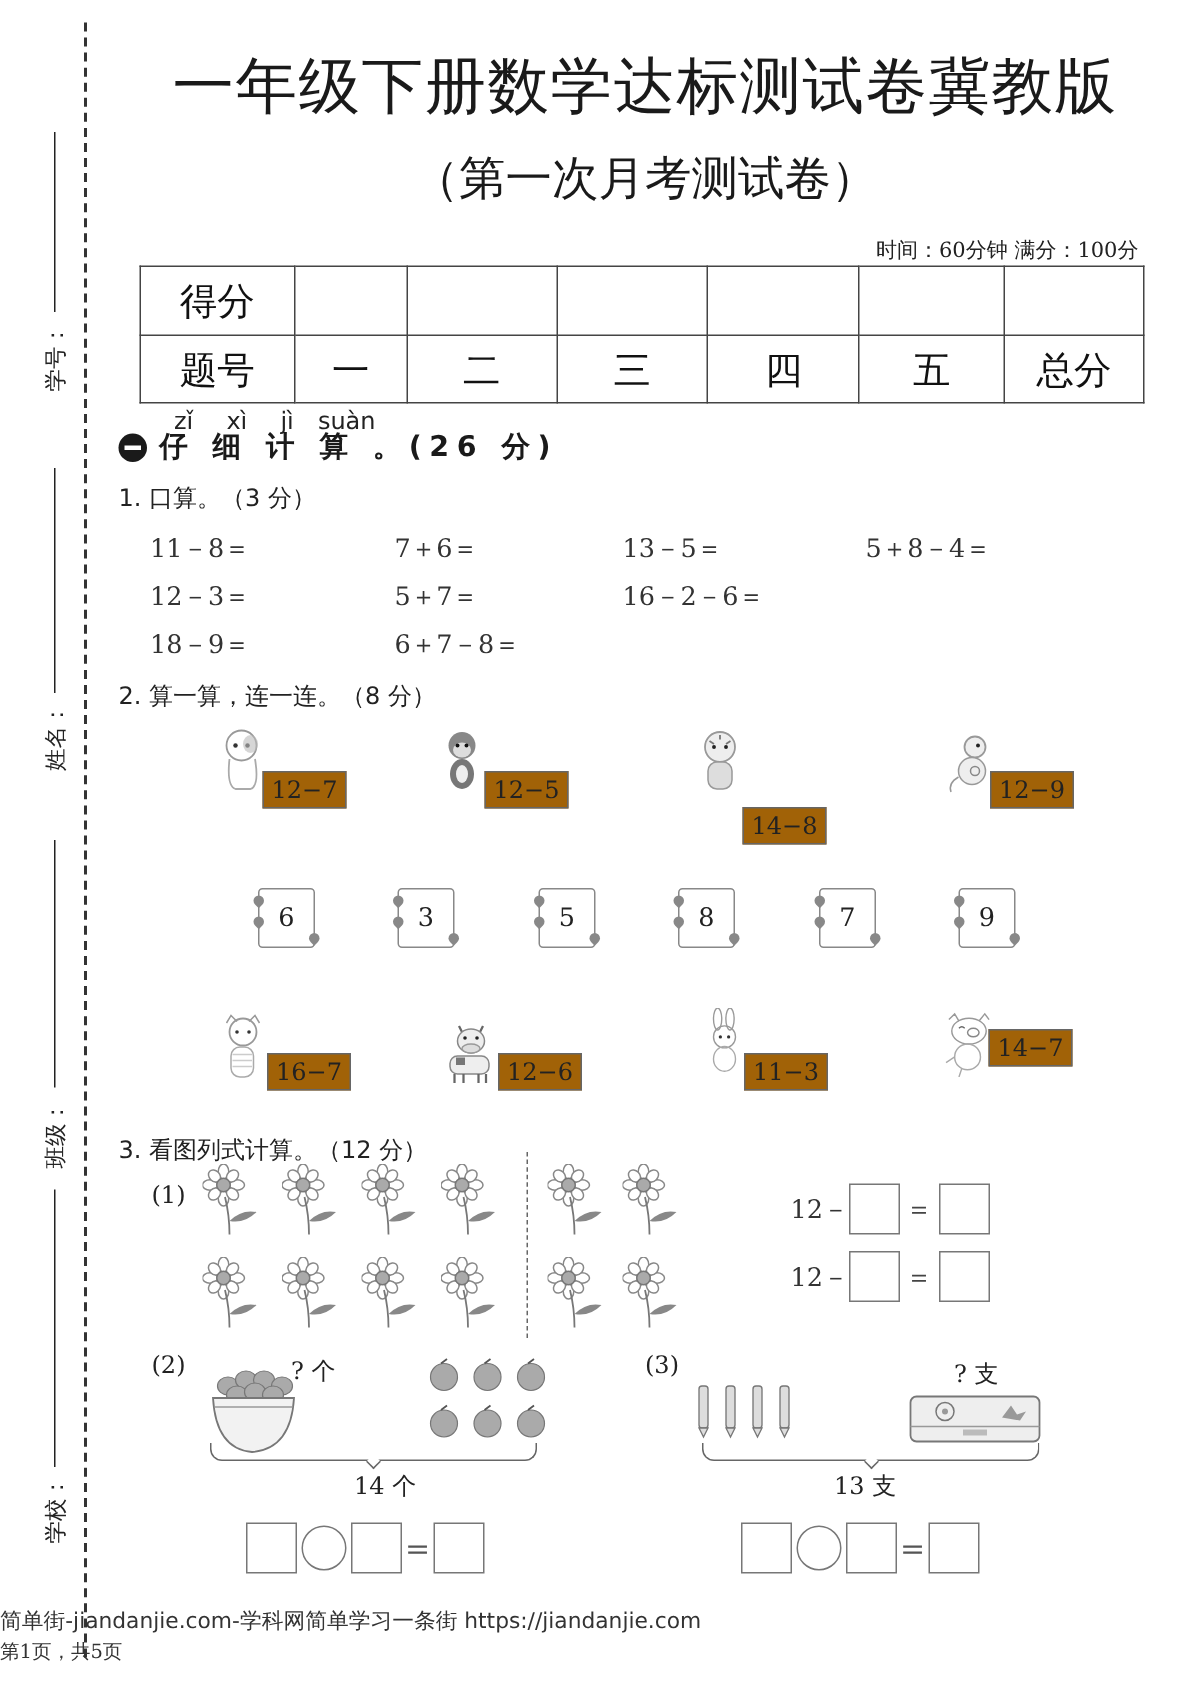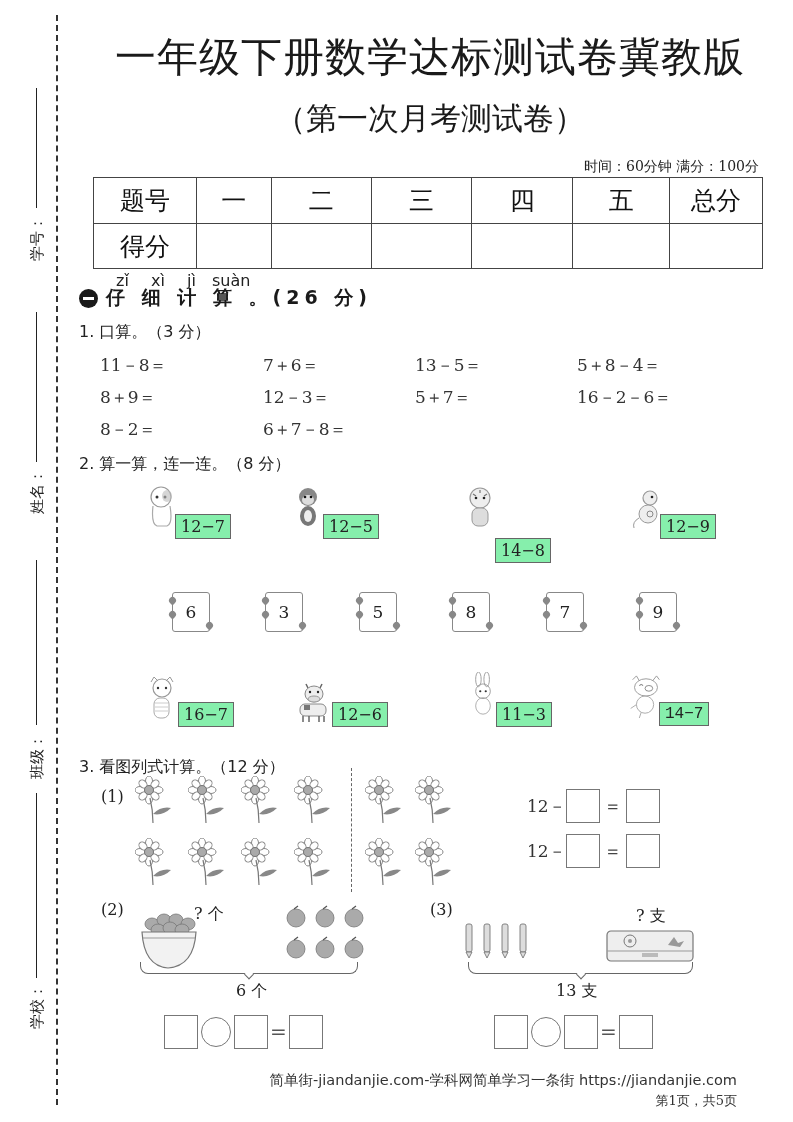--- a/index.html
+++ b/index.html
@@ -32,21 +32,21 @@
   .oral-grid { position:absolute; left:100px; top:354px; width:620px; }
   .oral-row { display:flex; height:32px; }
   .oral-cell { font-size:17px; color:#333; }
   .oral-cell:nth-child(1) { width:163px; }
   .oral-cell:nth-child(2) { width:152px; }
   .oral-cell:nth-child(3) { width:162px; }
   .oral-cell:nth-child(4) { width:143px; }
 
   .animal { position:absolute; }
   .animal .pic { position:absolute; width:34px; height:44px; border:none; }
-  .animal .expr { position:absolute; border:1.2px solid #666; background:#86efac; font-size:16px; padding:2px 5px; color:#222; font-family:"DejaVu Serif", serif; white-space:nowrap; }
+  .animal .expr { position:absolute; border:1.2px solid #666; background:#a16207; font-size:16px; padding:2px 5px; color:#222; font-family:"DejaVu Serif", serif; white-space:nowrap; }
   .pic svg { width:100%; height:100%; }
 
   .card { position:absolute; width:38px; height:40px; border:1.2px solid #888; border-radius:3px; background:#fff; text-align:center; font-size:17px; line-height:38px; color:#222; }
   .card .heart { position:absolute; width:7px; height:7px; background:#888; border-radius:50% 50% 50% 0; transform:rotate(-45deg); }
 
   .divider-dash { position:absolute; left:351px; top:768px; height:124px; border-left:1.5px dashed #666; }
   .flower { position:absolute; width:40px; height:48px; }
 
   .eq-line { position:absolute; left:527px; font-size:17px; color:#333; display:flex; align-items:center; }
   .box { display:inline-block; width:34px; height:34px; border:1.3px solid #777; background:#fff; }
@@ -54,21 +54,21 @@
 
   .sub-label { position:absolute; font-size:16px; color:#222; }
   .brace { position:absolute; height:12px; border:1.2px solid #666; border-top:none; border-radius:0 0 8px 8px; }
   .brace::after { content:""; position:absolute; left:50%; bottom:-5px; width:6px; height:6px; border-right:1.2px solid #666; border-bottom:1.2px solid #666; transform:translateX(-50%) rotate(45deg); background:#fff; }
 
   .eq-row { position:absolute; display:flex; align-items:center; }
   .eq-row .box { width:34px; height:34px; }
   .eq-row .circle { width:30px; height:30px; border:1.3px solid #777; border-radius:50%; margin:0 3px; }
   .eq-row .equals { font-size:20px; color:#555; margin:0 2px; }
 
-  .footer { position:absolute; left:0; width:737px; text-align:right; font-family:"DejaVu Sans", sans-serif; color:#333; }
+  .footer { position:absolute; left:0; width:737px; text-align:left; font-family:"DejaVu Sans", sans-serif; color:#333; }
   .footer.l1 { top:1071px; font-size:14.5px; }
   .footer.l2 { top:1092px; font-size:13px; font-family:"DejaVu Serif", serif; }
 </style>
 </head>
 <body>
 
 <div class="binding-dash"></div>
 
 <div class="bind-field" style="top:88px;">
   <div class="line" style="top:0; height:120px;"></div>
@@ -98,37 +98,37 @@
   <div class="label" style="top:44px;">学校：</div>
 </div>
 
 <div class="title">一年级下册数学达标测试卷冀教版</div>
 <div class="subtitle">（第一次月考测试卷）</div>
 <div class="meta">时间：60分钟  满分：100分</div>
 
 <table class="score">
   <tbody>
       <tr>
+    <td>得分</td>
+    <td></td>
+    <td></td>
+    <td></td>
+    <td></td>
+    <td></td>
+    <td></td>
+  </tr>
+  <tr>
     <td style="width:103px;">题号</td>
     <td style="width:75px;">一</td>
     <td style="width:100px;">二</td>
     <td style="width:101px;">三</td>
     <td style="width:101px;">四</td>
     <td style="width:97px;">五</td>
     <td style="width:93px;">总分</td>
   </tr>
-  <tr>
-    <td>得分</td>
-    <td></td>
-    <td></td>
-    <td></td>
-    <td></td>
-    <td></td>
-    <td></td>
-  </tr>
 </tbody>
   </table>
 
 <div class="pinyin">
   <span>zǐ</span>
   <span style="margin-left:6px;">xì</span>
   <span style="margin-left:6px;">jì</span>
   <span>suàn</span>
 </div>
 <div class="section-head">
@@ -138,27 +138,26 @@
 
 <div class="q-label" style="top:322px;">1. 口算。（3 分）</div>
 <div class="oral-grid">
   <div class="oral-row">
     <div class="oral-cell">11－8＝</div>
     <div class="oral-cell">7＋6＝</div>
     <div class="oral-cell">13－5＝</div>
     <div class="oral-cell">5＋8－4＝</div>
   </div>
   <div class="oral-row">
-    <div class="oral-cell">8＋9＝</div>
     <div class="oral-cell">12－3＝</div>
     <div class="oral-cell">5＋7＝</div>
     <div class="oral-cell">16－2－6＝</div>
   </div>
   <div class="oral-row">
-    <div class="oral-cell">8－2＝</div>
+    <div class="oral-cell">18－9＝</div>
     <div class="oral-cell">6＋7－8＝</div>
   </div>
 </div>
 
 <div class="q-label" style="top:454px;text-align:right;">2. 算一算，连一连。（8 分）</div>
 
 <div class="animal" style="left:145px; top:484px;">
   <div class="pic" style="left:0; top:0;">
     <svg viewBox="0 0 34 44">
         <circle cx="16" cy="13" r="10" fill="none" stroke="#999" stroke-width="1.2"></circle>
@@ -290,21 +289,21 @@
   <div class="pic" style="left:0; top:0; width:38px;">
     <svg viewBox="0 0 38 46">
         <path d="M5 6 L9 2 L12 7 M26 7 L30 2 L33 6" fill="none" stroke="#999"></path>
         <ellipse cx="19" cy="14" rx="12" ry="9" fill="none" stroke="#999"></ellipse>
         <ellipse cx="22" cy="15" rx="4" ry="3" fill="none" stroke="#888"></ellipse>
         <path d="M12 12 q2 -2 4 0" stroke="#666" fill="none"></path>
         <ellipse cx="18" cy="32" rx="9" ry="9" fill="none" stroke="#aaa"></ellipse>
         <path d="M9 32 L3 36 M14 40 L12 46" stroke="#aaa"></path>
       </svg>
   </div>
-  <div class="expr" style="left:32px; top:28px;font-family:Liberation Mono, monospace;">14−7</div>
+  <div class="expr" style="left:32px; top:12px;">14−7</div>
 </div>
 
 <div class="q-label" style="top:757px;">3. 看图列式计算。（12 分）</div>
 
 <div class="sub-label" style="left:101px; top:787px;">(1)</div>
 
 <div id="flowers">
     <div class="flower" style="left: 135px; top: 776px;"><svg viewBox="0 0 40 48" width="40" height="48">
         <g fill="#fff" stroke="#888" stroke-width="1">
           <ellipse cx="14" cy="5" rx="3.5" ry="5"></ellipse>
@@ -528,21 +527,21 @@
       <circle cx="11" cy="45" r="9"></circle>
         <circle cx="40" cy="45" r="9"></circle>
         <circle cx="69" cy="45" r="9"></circle>
     </g>
     <g stroke="#555" stroke-width="1.2">
         <path d="M9 5 l4 -3 M38 5 l4 -3 M67 5 l4 -3 M9 36 l4 -3 M38 36 l4 -3 M67 36 l4 -3"></path>
       </g>
   </svg>
 </div>
 <div class="brace" style="left:140px; top:962px; width:218px;"></div>
-<div class="sub-label" style="left:236px; top:981px;">6 个</div>
+<div class="sub-label" style="left:236px; top:981px;">14 个</div>
 
 <div class="eq-row" style="left:164px; top:1015px;">
   <span class="box"></span>
   <span class="circle"></span>
   <span class="box"></span>
   <span class="equals">=</span>
   <span class="box"></span>
 </div>
 
 <div class="sub-label" style="left:430px; top:900px;">(3)</div>

